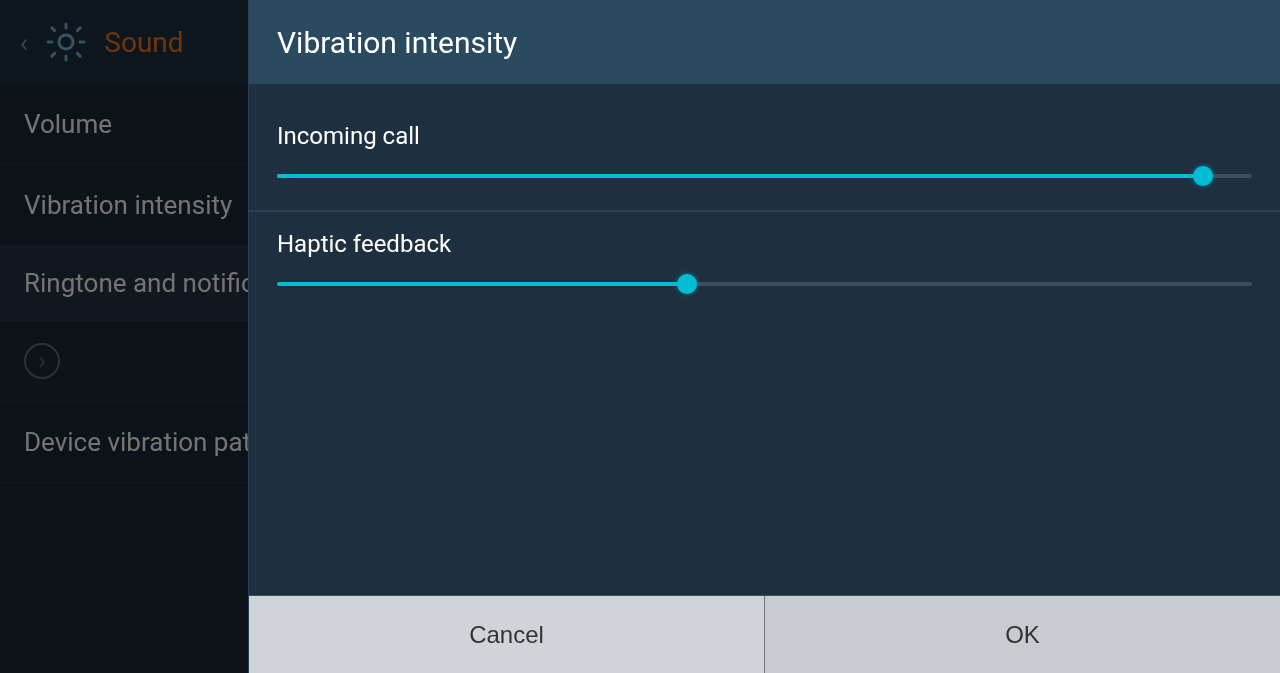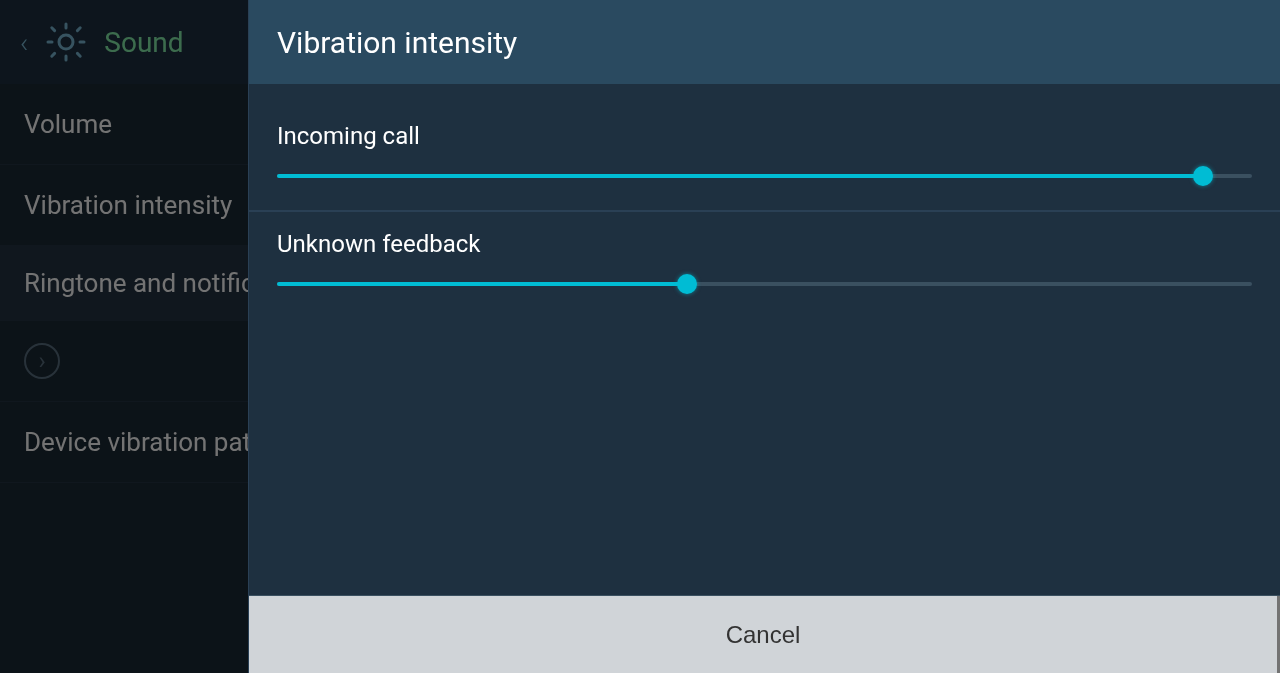--- a/index.html
+++ b/index.html
@@ -37,21 +37,21 @@
       font-weight: 300;
     }
 
     .gear-icon {
       width: 44px;
       height: 44px;
       color: #7ab8d4;
     }
 
     .bg-title {
-      color: #86efac;
+      color: #f97316;
       font-size: 28px;
       font-weight: 400;
     }
 
     .bg-list {
       flex: 1;
       padding: 0;
     }
 
     .bg-item {
@@ -208,21 +208,21 @@
       font-size: 24px;
       font-weight: 500;
       cursor: pointer;
       color: #333;
       background: #d0d4d8;
       border: none;
       outline: none;
     }
 
     .dialog-btn:first-child {
-      border-right: 3px solid #737373;
+      border-right: 1px solid #737373;
     }
 
     .dialog-btn.ok {
       background: #c8ccd0;
     }
   </style>
 </head>
 <body>
 
 <div class="bg-screen">
@@ -296,26 +296,27 @@
         </div>
       </div>
     </div>
 
     <div class="divider"></div>
 
 
     <div class="divider"></div>
 
     <div class="slider-section">
-      <div class="slider-label">Unknown feedback</div>
+      <div class="slider-label">Haptic feedback</div>
       <div class="slider-track-container">
         <div class="slider-track">
           <div class="slider-fill" style="width: 42%"></div>
           <div class="slider-thumb" style="left: 42%"></div>
         </div>
       </div>
     </div>
   </div>
 
   <div class="dialog-buttons">
     <button class="dialog-btn">Cancel</button>
+    <button class="dialog-btn ok">OK</button>
   </div>
 </div>
 
 </body></html>

